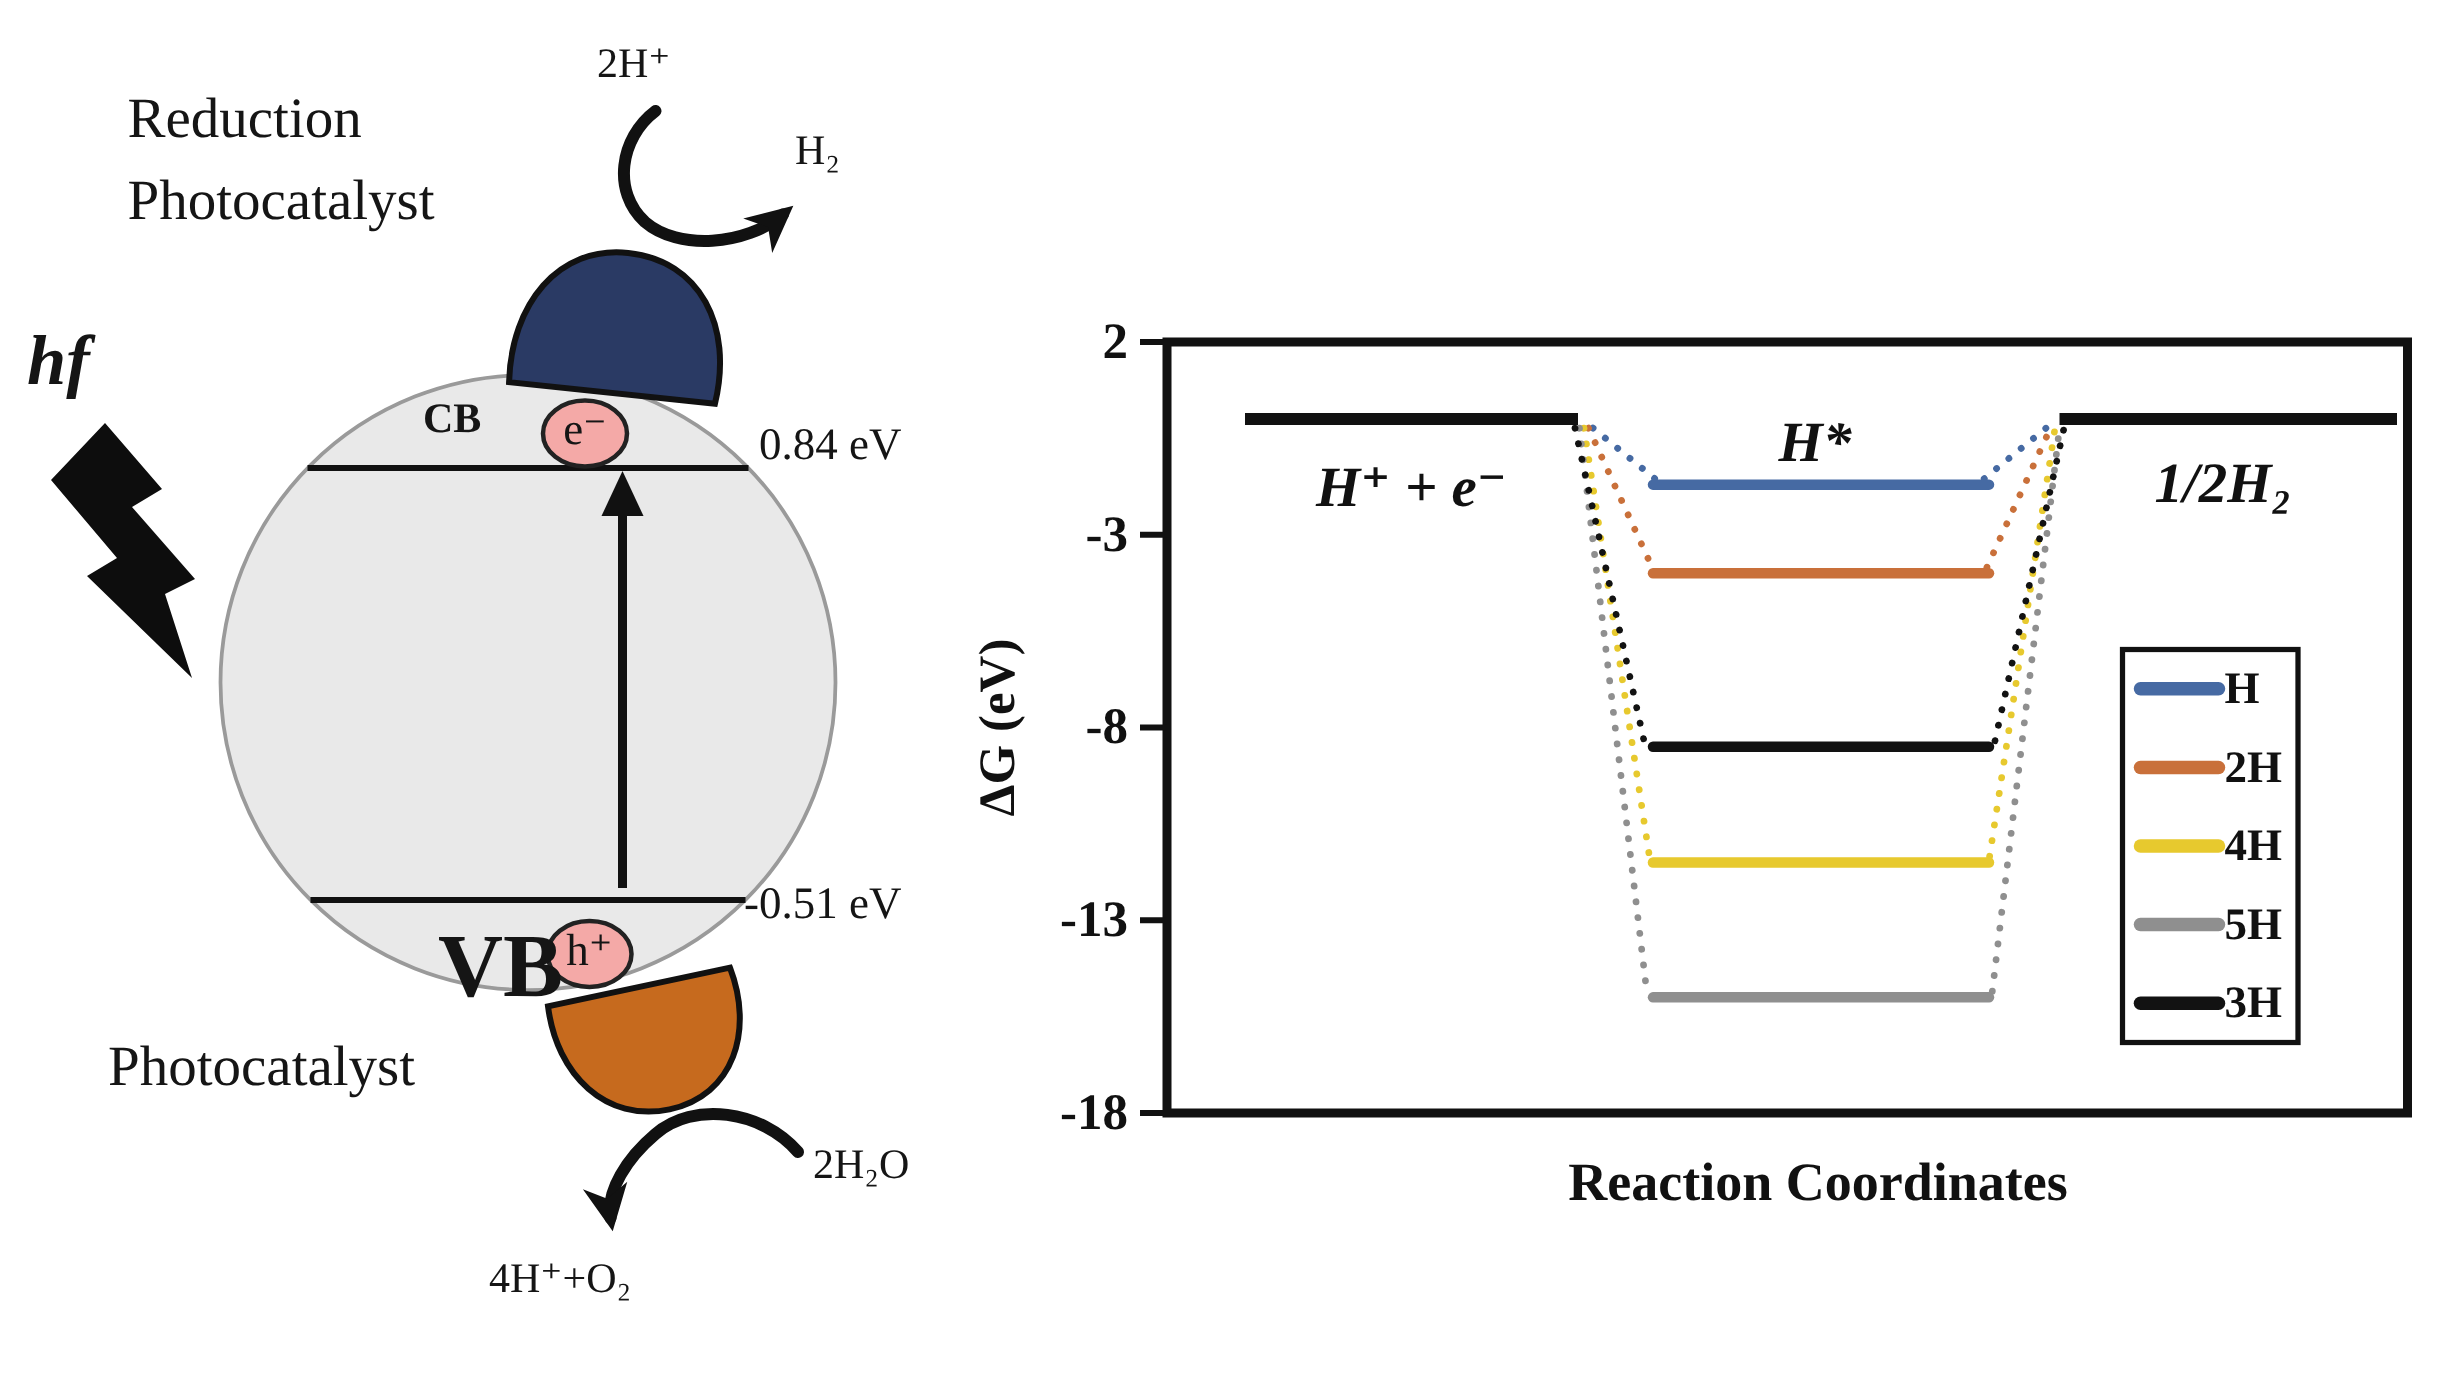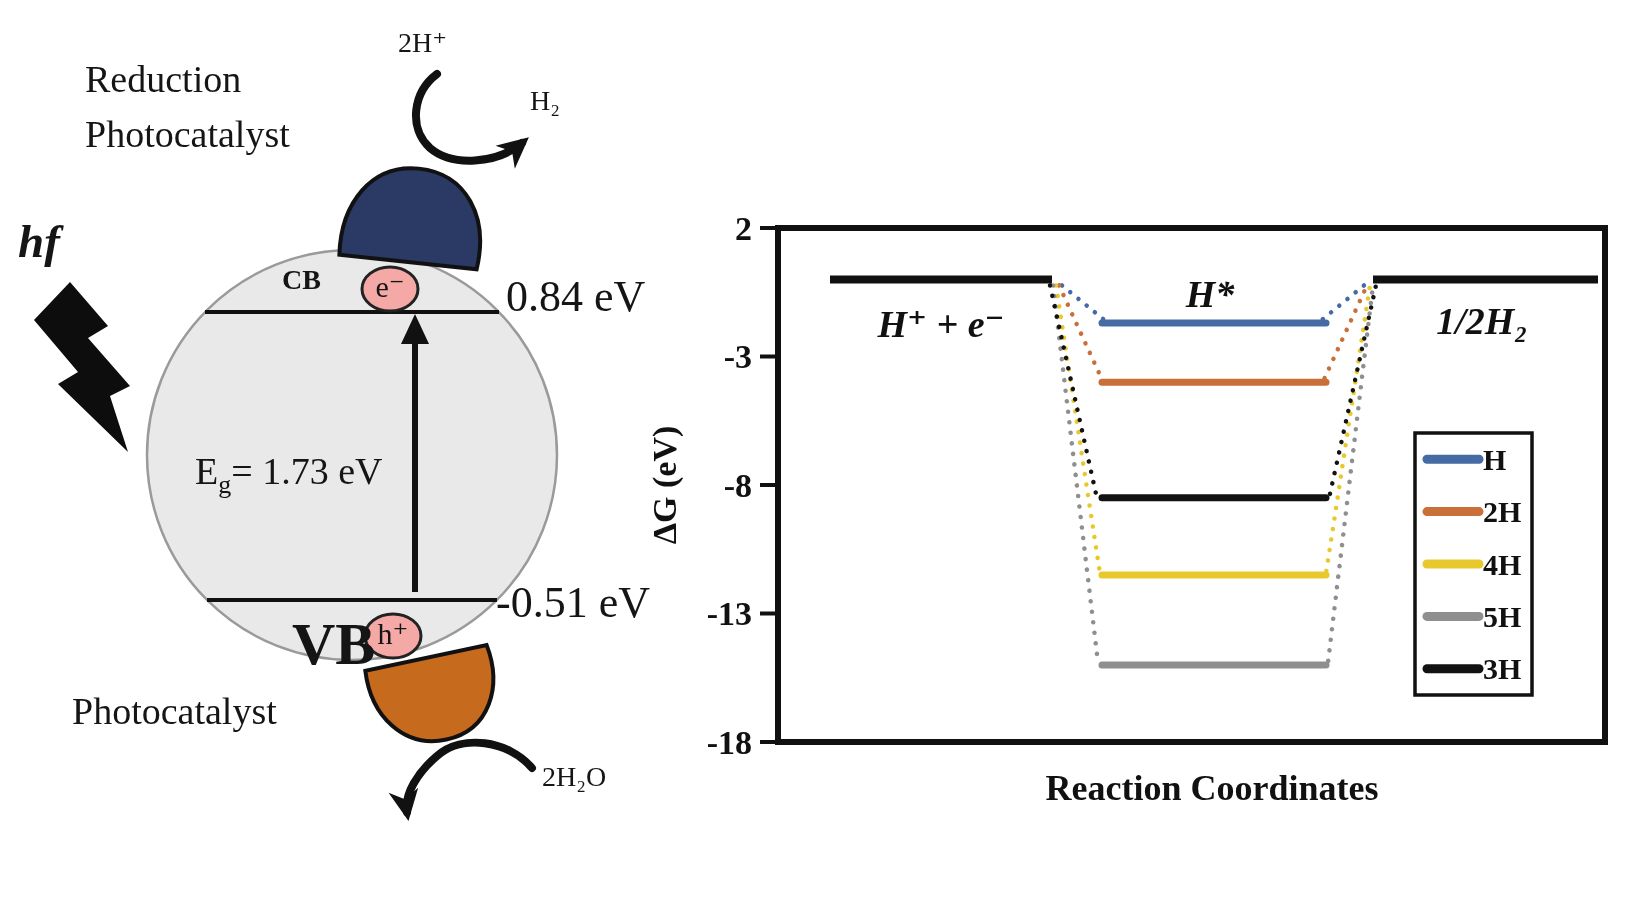--- a/index.html
+++ b/index.html
@@ -4,21 +4,21 @@
 <style>
   html,body{margin:0;padding:0;background:#ffffff;}
   .figure{
     position:relative;width:1640px;height:922px;background:#ffffff;overflow:hidden;
     font-family:"Liberation Serif","DejaVu Serif",serif;color:#151515;
   }
   .abs{position:absolute;white-space:nowrap;}
   svg{position:absolute;left:0;top:0;}
   .txt38{font-size:38px;line-height:55px;}
   .txt42{font-size:28px;line-height:46px;}
-  .txt34{font-size:44px;line-height:38px;}
+  .txt34{font-size:30px;line-height:38px;}
   .txt30{font-size:30px;line-height:34px;}
   .bold{font-weight:bold;}
   .ital{font-style:italic;}
   .center{text-align:center;}
   .sub24{font-size:26px;}
   
   .chart-text{font-family:"Liberation Serif","DejaVu Serif",serif;fill:#111111;}
   .tick-label{font-size:34px;font-weight:bold;}
   .axis-title{font-size:34px;font-weight:bold;}
   .xaxis-title{font-size:36px;font-weight:bold;}
@@ -112,27 +112,25 @@
 
   <div class="abs txt42" style="left:398px;top:20px">2H⁺</div>
   <div class="abs txt42" style="left:530px;top:78px">H₂</div>
 
   <div class="abs bold ital" style="left:18px;top:214px;font-size:47px">hf</div>
 
   <div class="abs bold" style="left:282px;top:264px;font-size:28px">CB</div>
   <div class="abs txt30 center" style="left:362px;top:270px;width:56px">e⁻</div>
   <div class="abs txt34" style="left:506px;top:278px">0.84 eV</div>
 
-  <div class="abs txt38" style="left:195px;top:444px">
-    <span>E</span><sub class="sub24">g</sub><span>= 1.73 eV</span>
-  </div>
 
   <div class="abs bold" style="left:292px;top:610px;font-size:60px">VB</div>
   <div class="abs txt30 center" style="left:365px;top:617px;width:56px">h⁺</div>
   <div class="abs txt34" style="left:496px;top:584px">-0.51 eV</div>
 
   <div class="abs txt38" style="left:72px;top:684px">
     <div>Photocatalyst</div>
   </div>
 
   <div class="abs txt42" style="left:542px;top:754px">2H₂O</div>
+  <div class="abs txt42" style="left:326px;top:830px">4H⁺+O₂</div>
 
 </div>
 
 </body></html>

